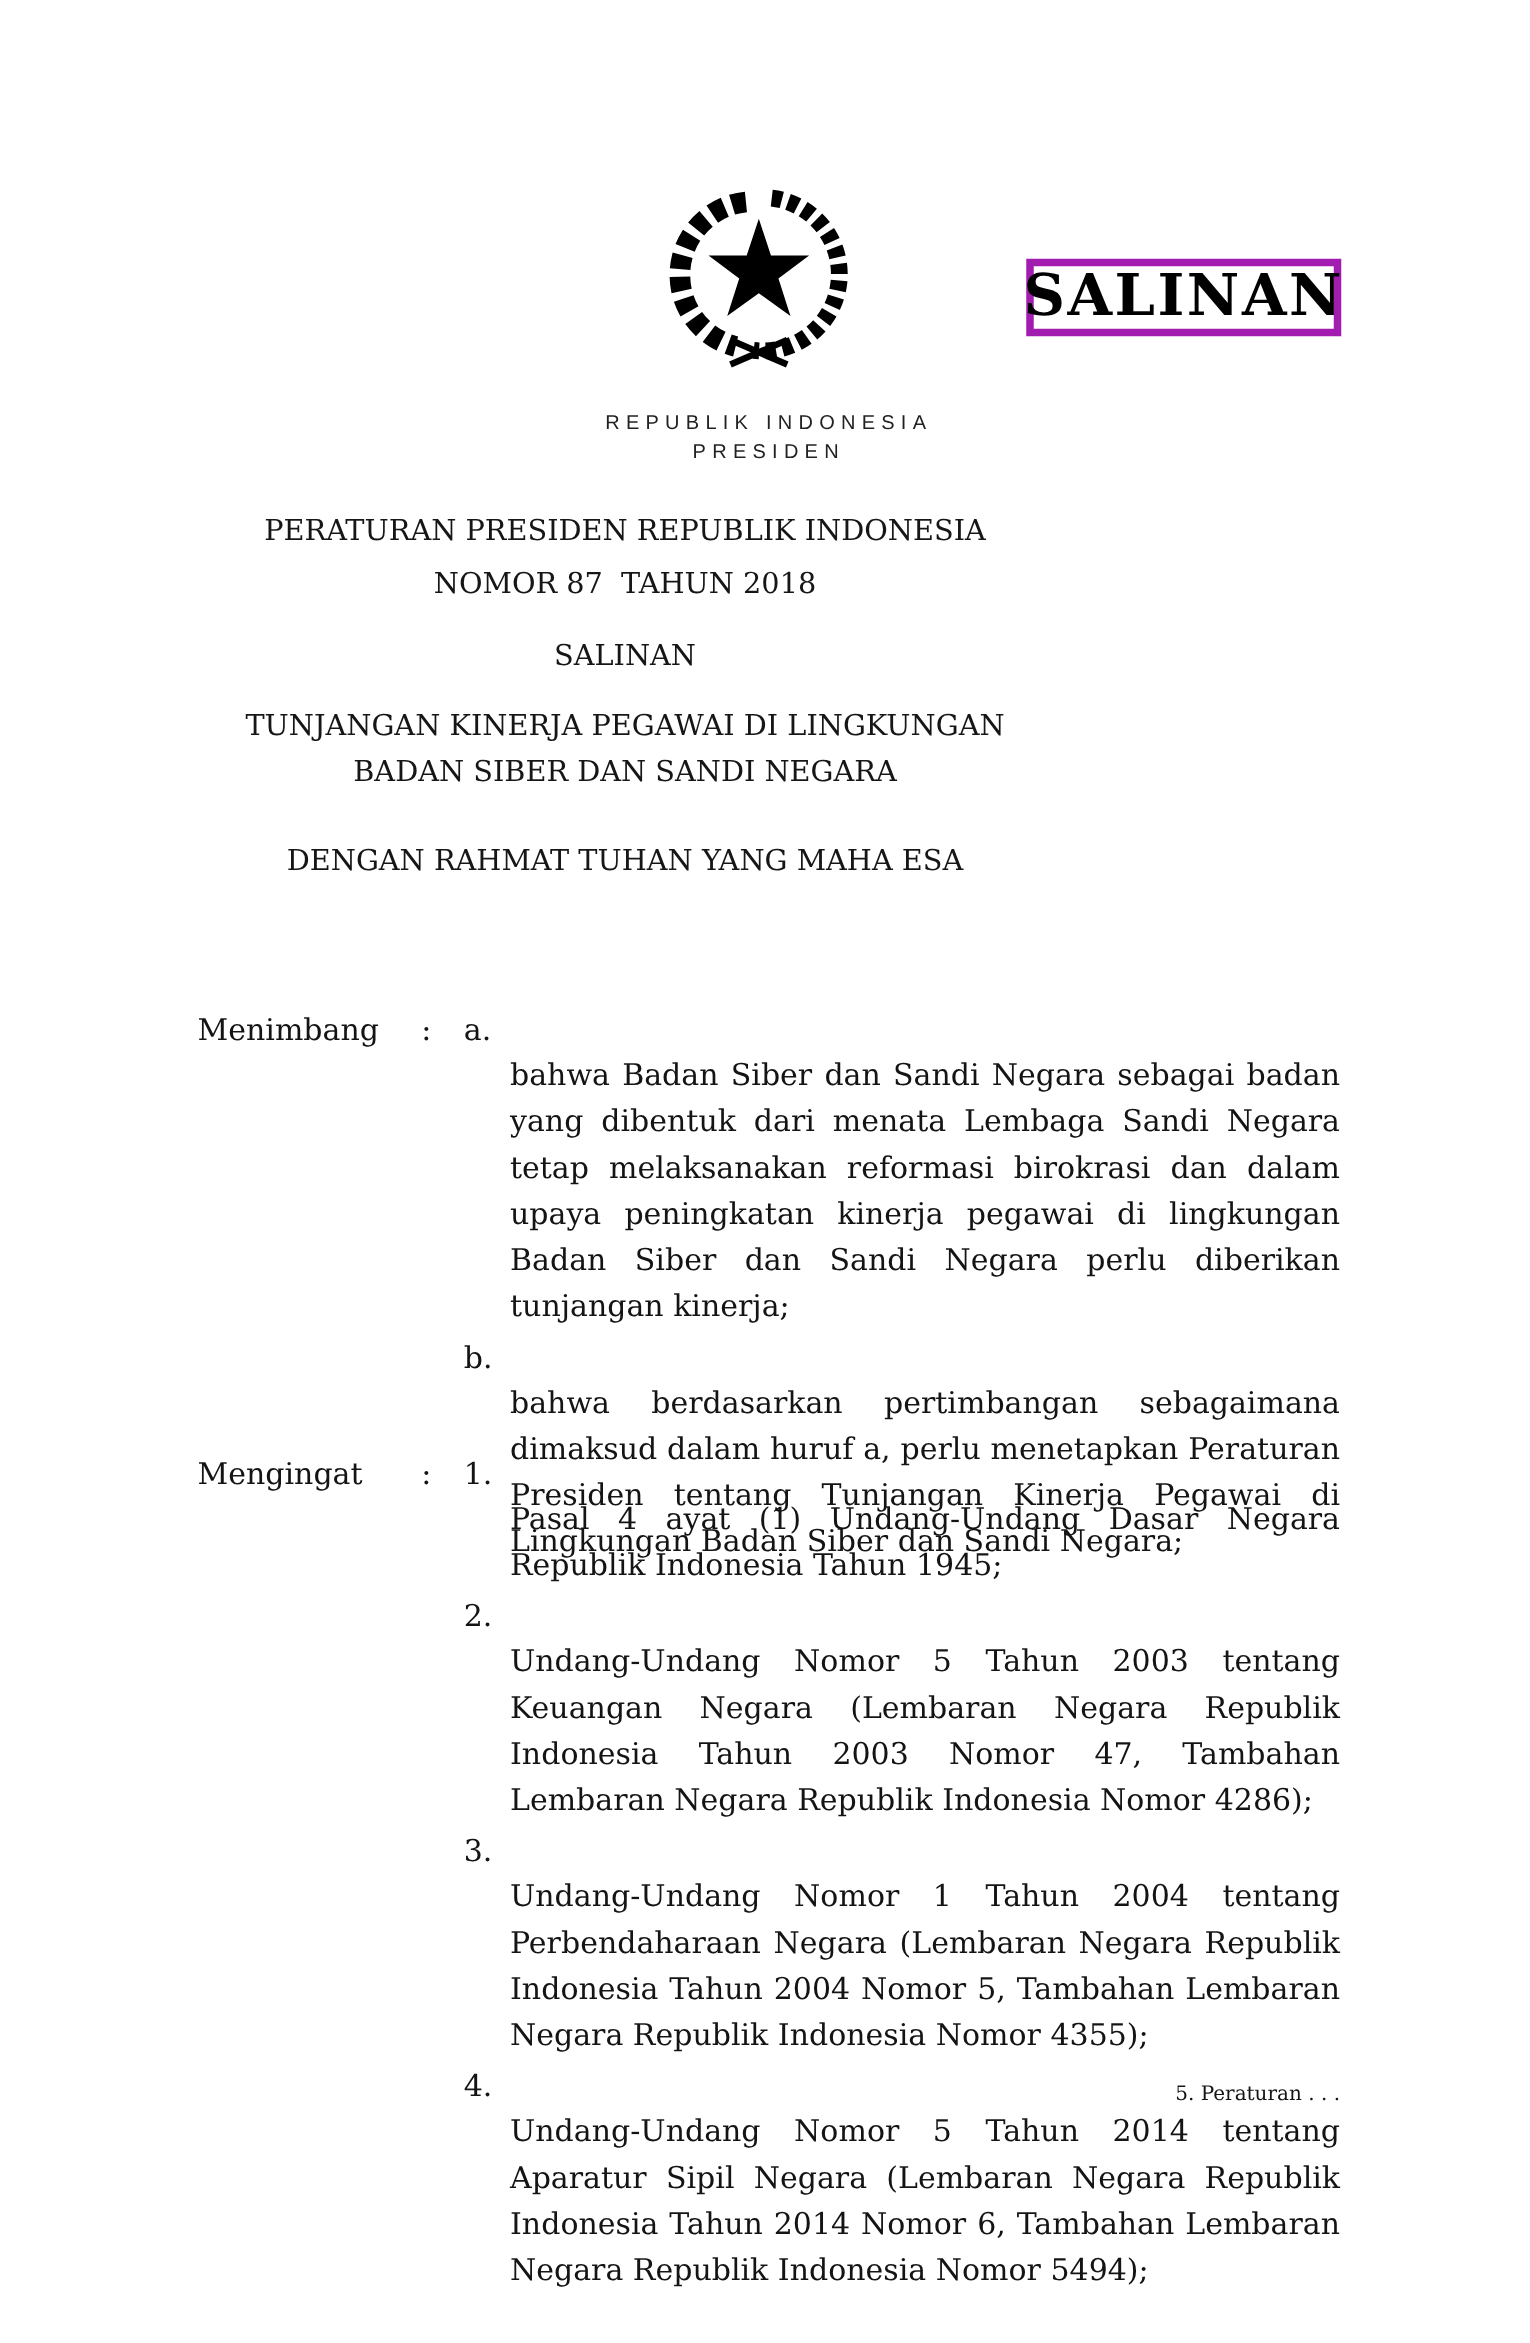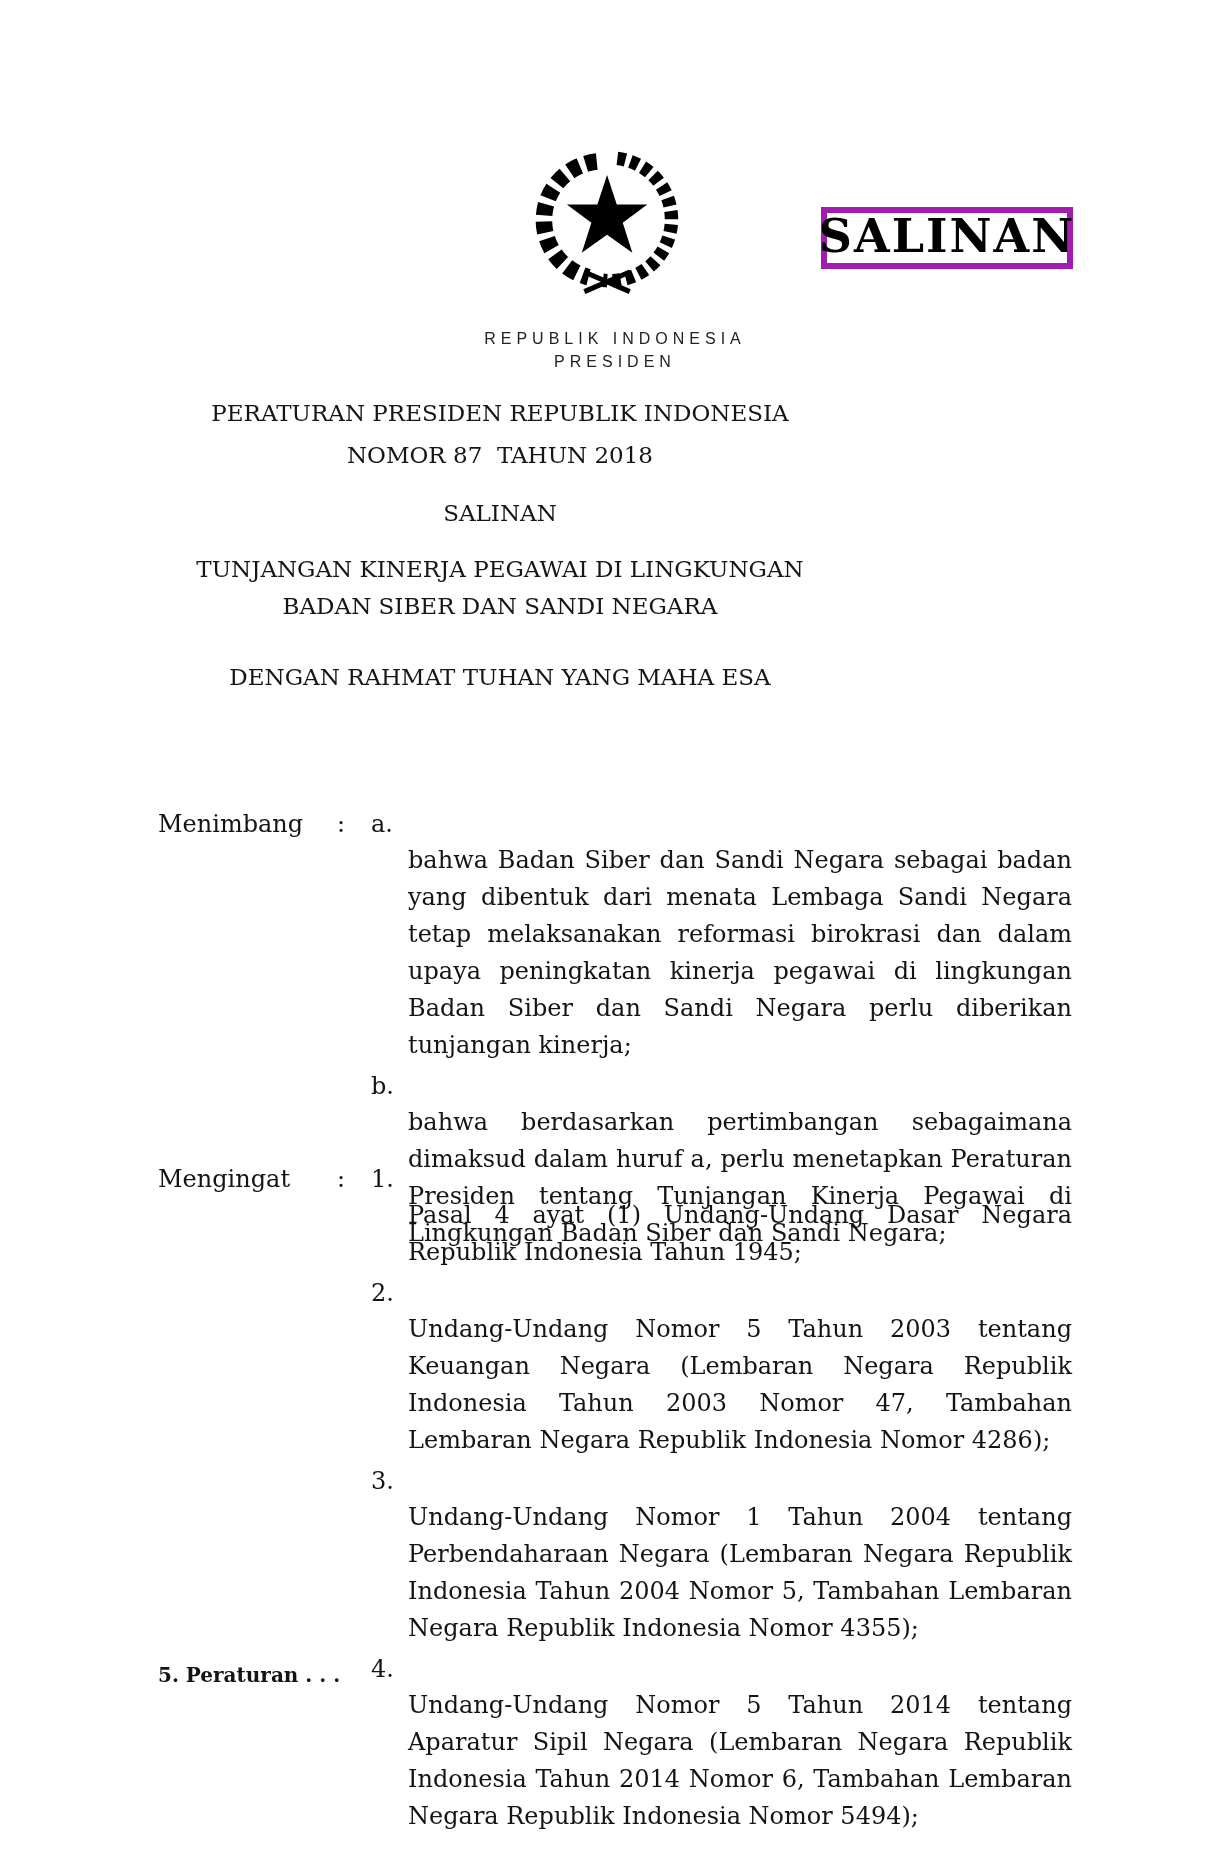--- a/index.html
+++ b/index.html
@@ -57,20 +57,21 @@
   
   .h-line {
     position: absolute;
     left: 158px;
     width: 684px;
     text-align: center;
     font-size: 23px;
     line-height: 30px;
     white-space: pre-wrap;
     color: #161616;
+    margin-top: 12px;
   }
   .h-t1 { top: 398px; }
   .h-t2 { top: 440px; }
   .h-t3 { top: 498px; }
   .h-t4 { top: 554px; }
   .h-t5 { top: 591px; }
   .h-t6 { top: 662px; }
   .h-t7 { top: 726px; }
 
   
@@ -98,23 +99,23 @@
     text-align-last: left;
     margin-top: 36px;
   }
 
   
   .catchword {
     position: absolute;
     top: 1658px;
     left: 158px;
     width: 914px;
-    font-size: 20px;
+    text-align: right;
+    font-size: 16px;
     line-height: 34px;
-    font-weight: bold;
   }
 </style>
 </head>
 <body>
 
 <div class="page">
 
   <svg class="emblem" viewBox="0 0 152 155" aria-hidden="true">
 
     <path d="M 68 17 A 57 57 0 0 0 60 129" fill="none" stroke="#000" stroke-width="16" stroke-dasharray="11 6"></path>

